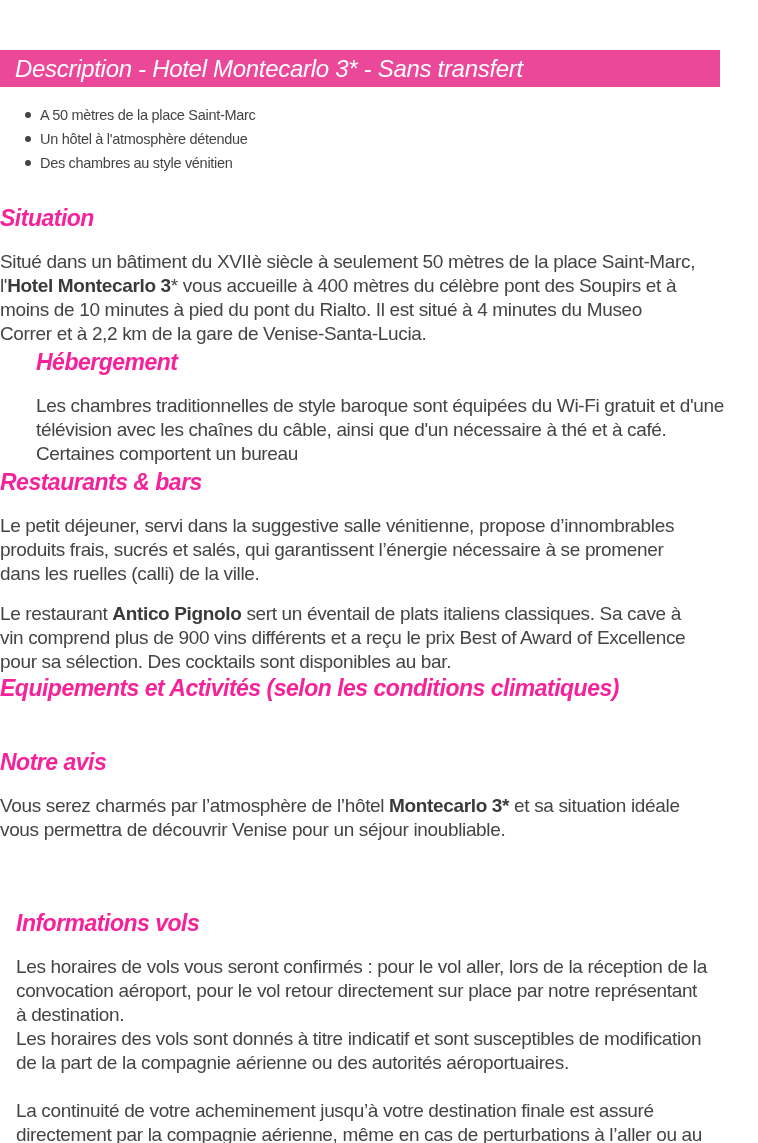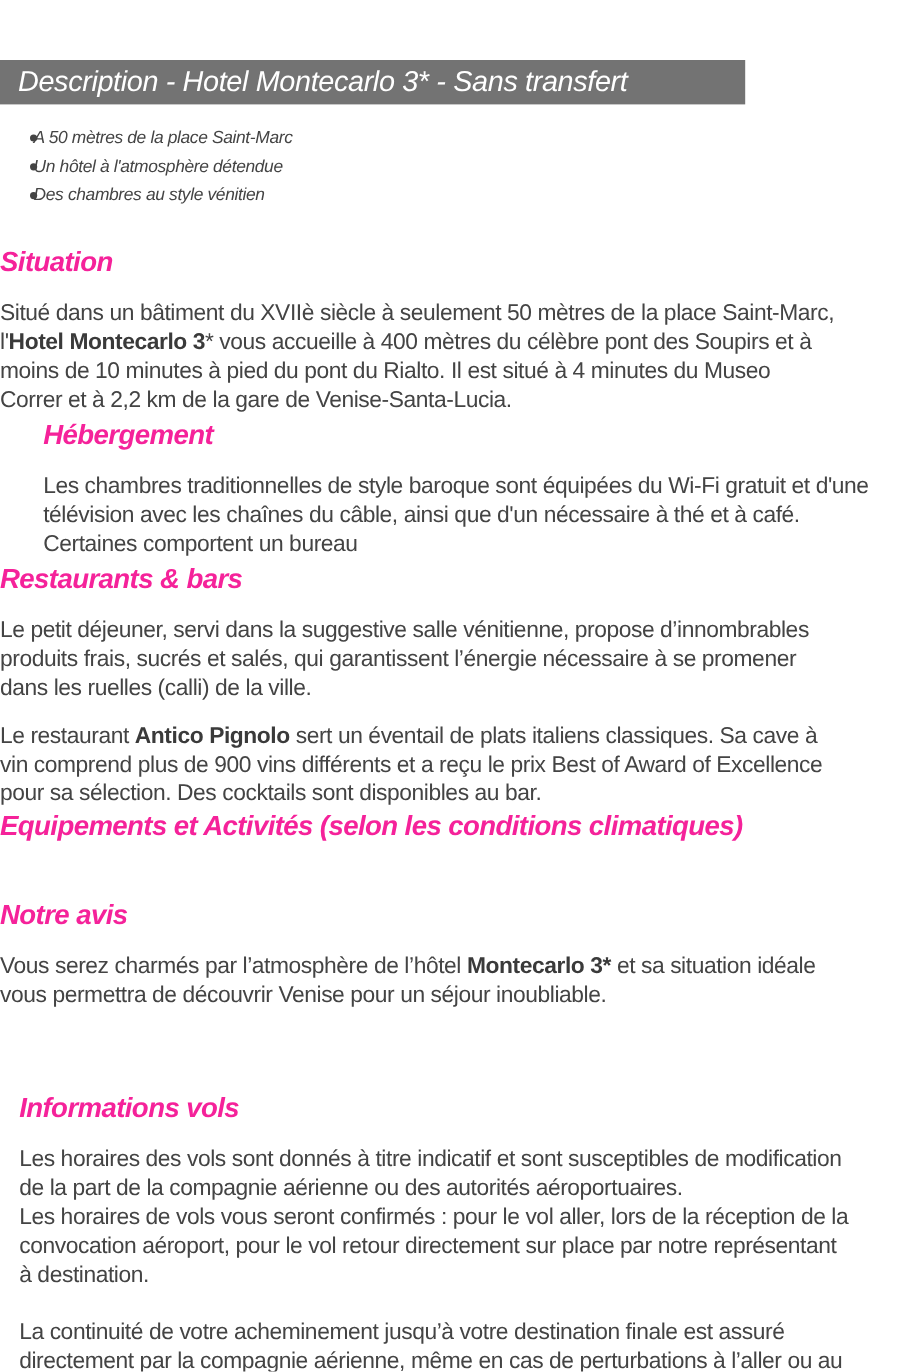--- a/index.html
+++ b/index.html
@@ -12,23 +12,23 @@
       height: 1143px;
       overflow: hidden;
       position: relative;
       font-family: "Liberation Sans", "DejaVu Sans", sans-serif;
       color: #444444;
     }
     .banner {
       position: absolute;
       left: 0;
       top: 50px;
-      width: 621px;
+      width: 720px;
       height: 37px;
-      background: #737373;
+      background: #ec4899;
     }
     .banner-title {
       position: absolute;
       left: 15px;
       top: 0;
       line-height: 37px;
       font-size: 24px;
       font-style: italic;
       font-weight: normal;
       color: #ffffff;
@@ -39,25 +39,24 @@
     .highlights {
       position: absolute;
       left: 0;
       top: 103px;
       margin: 0;
       padding: 0;
       list-style: none;
     }
     .highlights li {
       position: relative;
-      padding-left: 28px;
+      padding-left: 40px;
       height: 24px;
       line-height: 24px;
       font-size: 14.5px;
-      font-style: italic;
       color: #444444;
       letter-spacing: -0.3px;
       white-space: nowrap;
     }
     .bullet {
       position: absolute;
       left: 25px;
       top: 9px;
       width: 6px;
       height: 6px;
@@ -144,20 +143,20 @@
 <div class="section" style="top:746px;">
   <h2 class="section-heading">Notre avis</h2>
   <div class="gap-16"></div>
   <p class="para"><span>Vous serez charmés par l’atmosphère de l’hôtel </span><b>Montecarlo 3*</b><span> et sa situation idéale vous permettra de découvrir Venise pour un séjour inoubliable.</span></p>
 </div>
 
 <div class="section" style="top:907px;padding-left:16px;">
   <h2 class="section-heading">Informations vols</h2>
   <div class="gap-16"></div>
   <p class="para">
+    <span style="display:block">Les horaires de vols vous seront confirmés : pour le vol aller, lors de la réception de la convocation aéroport, pour le vol retour directement sur place par notre représentant à destination.</span>
     <span style="display:block">Les horaires des vols sont donnés à titre indicatif et sont susceptibles de modification de la part de la compagnie aérienne ou des autorités aéroportuaires.</span>
-    <span style="display:block">Les horaires de vols vous seront confirmés : pour le vol aller, lors de la réception de la convocation aéroport, pour le vol retour directement sur place par notre représentant à destination.</span>
   </p>
   <div class="gap-24"></div>
   <p class="para">
     <span style="display:block">La continuité de votre acheminement jusqu’à votre destination finale est assuré directement par la compagnie aérienne, même en cas de perturbations à l’aller ou au retour.</span>
   </p>
 </div>
 
 </body></html>

